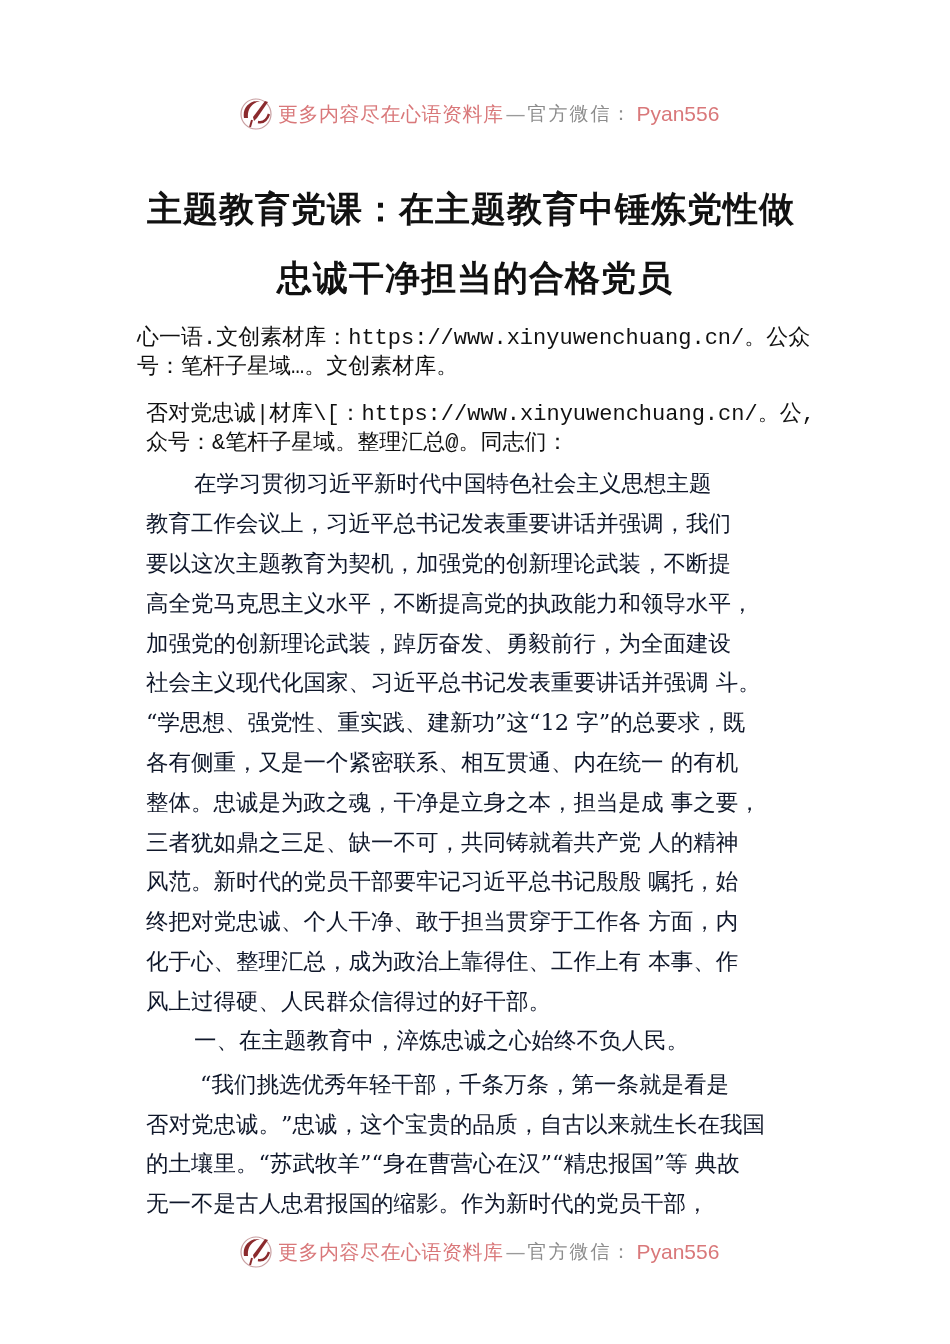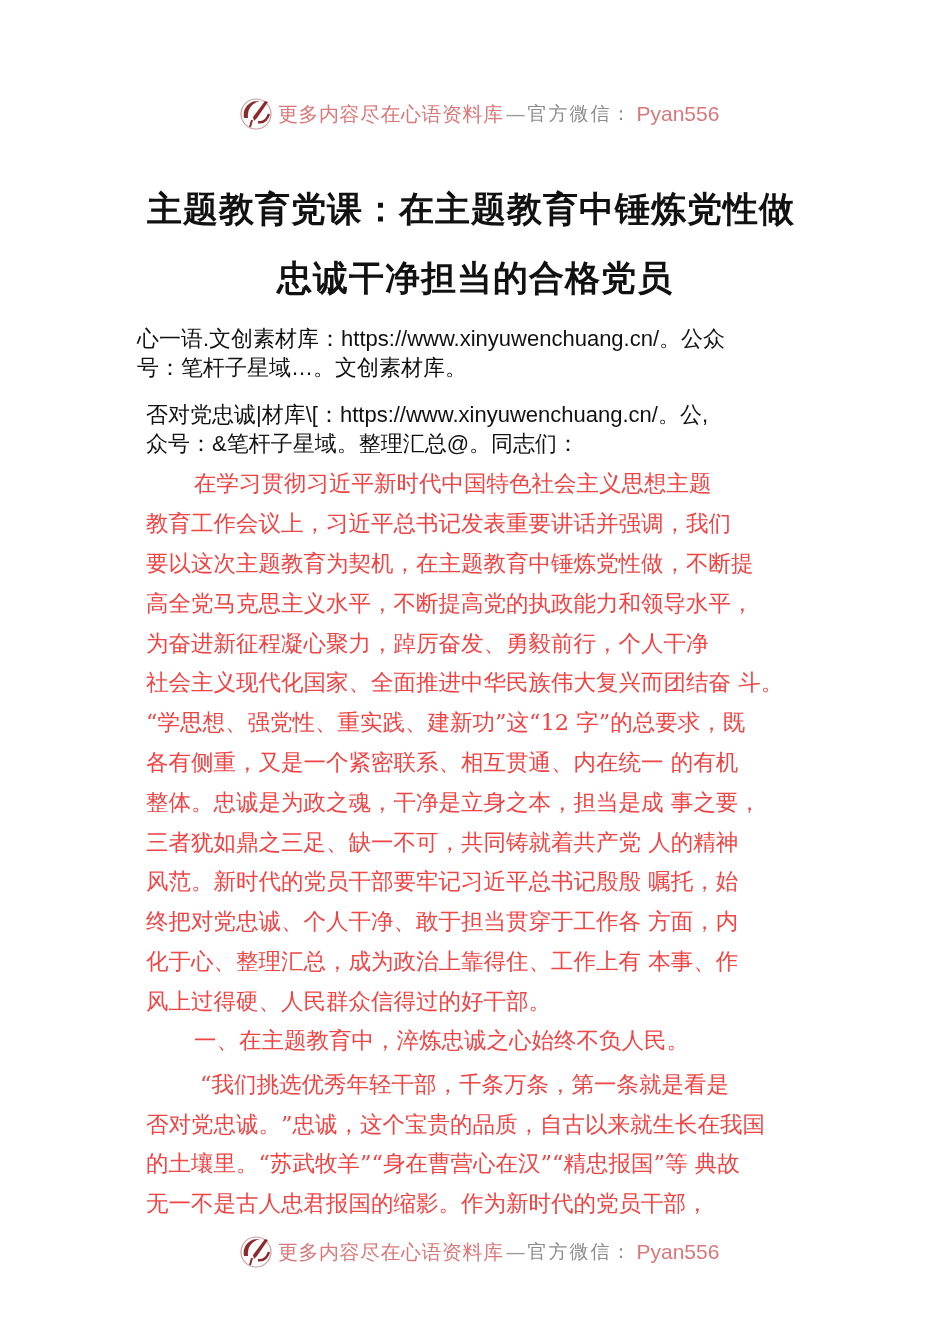--- a/index.html
+++ b/index.html
@@ -65,33 +65,33 @@
       font-size: 35px;
       color: #111;
       letter-spacing: 1px;
     }
     .title.l1 { top: 186px; left: -4px; }
     .title.l2 { top: 255px; }
     .credit {
       position: absolute;
       left: 137px;
       width: 720px;
-      font-family: Liberation Sans, sans-serif;
+      font-family: Liberation Mono, monospace;
       font-size: 22px;
       line-height: 29px;
       color: #111;
     }
     .credit.c1 { top: 324px; }
     .credit.c2 { top: 400px; left: 146px; }
     .body-line {
       position: absolute;
       left: 146px;
       font-family: "DejaVu Serif", serif;
       font-size: 22.5px;
-      color: #ef4444;
+      color: #0f172a;
       white-space: nowrap;
       line-height: 30px;
     }
     .indent { left: 194px; }
   </style>
 </head>
 <body>
 
 <div class="banner top">
   <svg class="logo" viewBox="0 0 36 36">
@@ -114,24 +114,24 @@
   <div>心一语.文创素材库：https://www.xinyuwenchuang.cn/。公众</div>
   <div>号：笔杆子星域…。文创素材库。</div>
 </div>
 <div class="credit c2">
   <div>否对党忠诚|材库\[：https://www.xinyuwenchuang.cn/。公,</div>
   <div>众号：&amp;笔杆子星域。整理汇总@。同志们：</div>
 </div>
 
 <div class="body-line indent" style="top:468px;">在学习贯彻习近平新时代中国特色社会主义思想主题</div>
 <div class="body-line" style="top:508px;">教育工作会议上，习近平总书记发表重要讲话并强调，我们</div>
-<div class="body-line" style="top:548px;">要以这次主题教育为契机，在主题教育中锤炼党性做，不断提</div>
+<div class="body-line" style="top:548px;">要以这次主题教育为契机，加强党的创新理论武装，不断提</div>
 <div class="body-line" style="top:588px;">高全党马克思主义水平，不断提高党的执政能力和领导水平，</div>
-<div class="body-line" style="top:628px;">为奋进新征程凝心聚力，踔厉奋发、勇毅前行，个人干净</div>
-<div class="body-line" style="top:667px;">社会主义现代化国家、全面推进中华民族伟大复兴而团结奋  斗。</div>
+<div class="body-line" style="top:628px;">加强党的创新理论武装，踔厉奋发、勇毅前行，为全面建设</div>
+<div class="body-line" style="top:667px;">社会主义现代化国家、习近平总书记发表重要讲话并强调  斗。</div>
 <div class="body-line" style="top:707px;">“学思想、强党性、重实践、建新功”这“12 字”的总要求，既</div>
 <div class="body-line" style="top:747px;">各有侧重，又是一个紧密联系、相互贯通、内在统一 的有机</div>
 <div class="body-line" style="top:787px;">整体。忠诚是为政之魂，干净是立身之本，担当是成 事之要，</div>
 <div class="body-line" style="top:827px;">三者犹如鼎之三足、缺一不可，共同铸就着共产党 人的精神</div>
 <div class="body-line" style="top:866px;">风范。新时代的党员干部要牢记习近平总书记殷殷 嘱托，始</div>
 <div class="body-line" style="top:906px;">终把对党忠诚、个人干净、敢于担当贯穿于工作各 方面，内</div>
 <div class="body-line" style="top:946px;">化于心、整理汇总，成为政治上靠得住、工作上有 本事、作</div>
 <div class="body-line" style="top:986px;">风上过得硬、人民群众信得过的好干部。</div>
 <div class="body-line indent" style="top:1025px;">一、在主题教育中，淬炼忠诚之心始终不负人民。</div>
 <div class="body-line" style="top:1069px; left:200px;">“我们挑选优秀年轻干部，千条万条，第一条就是看是</div>

